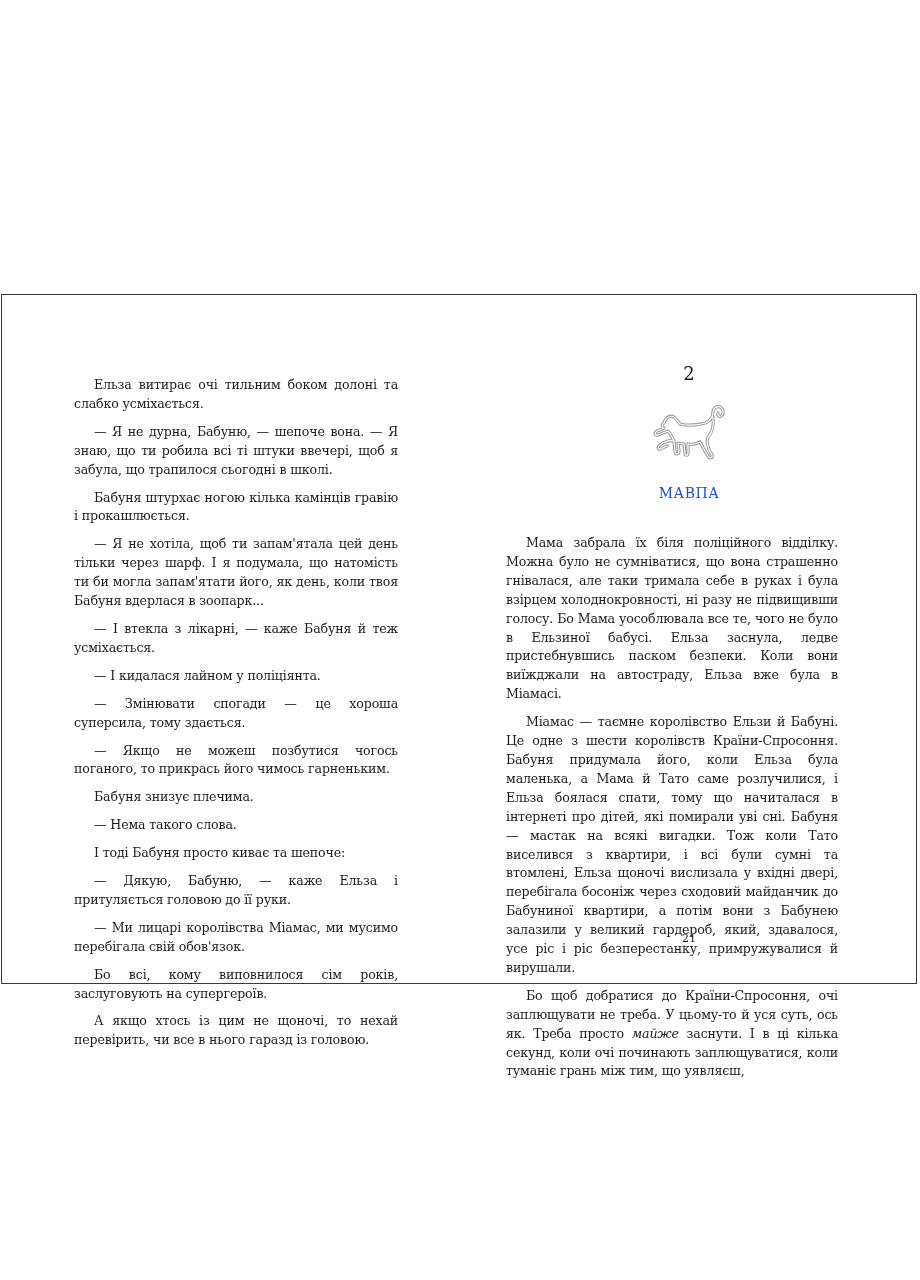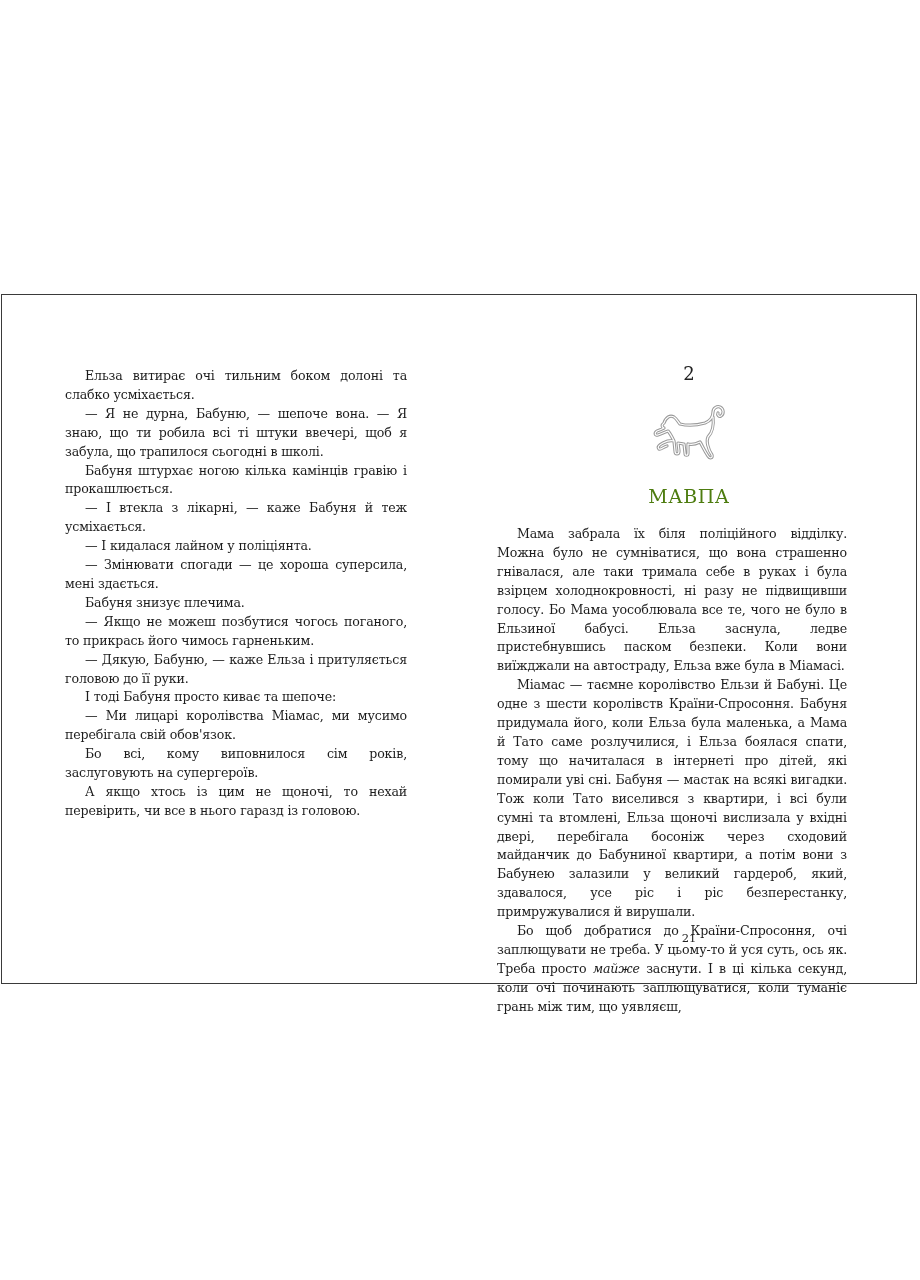--- a/index.html
+++ b/index.html
@@ -49,21 +49,21 @@
       left: 63px;
       top: 72px;
       width: 342px;
     }
     .page-right .text-block {
       left: 37px;
       top: 230px;
       width: 350px;
     }
     .para {
-      margin: 0;
+      margin: 9px;
       text-indent: 20px;
     }
     .chapter-number {
       position: absolute;
       left: 0;
       right: 0;
       top: 68px;
       text-align: center;
       font-size: 18px;
       color: #222;
@@ -74,23 +74,23 @@
       top: 108px;
       width: 80px;
       height: 70px;
     }
     .chapter-title {
       position: absolute;
       left: 0;
       right: 0;
       top: 190px;
       text-align: center;
-      font-size: 19px;
+      font-size: 14px;
       letter-spacing: 0.5px;
-      color: #4d7c0f;
+      color: #1d4ed8;
     }
     .page-number {
       position: absolute;
       left: 0;
       right: 0;
       top: 636px;
       text-align: center;
       font-size: 11.5px;
       font-weight: normal;
       color: #222;
@@ -101,27 +101,29 @@
 </head>
 <body>
 
 <div class="spread">
 
   <div class="page page-left">
     <div class="text-block">
       <p class="para">Ельза витирає очі тильним боком долоні та слабко усміхається.</p>
       <p class="para">— Я не дурна, Бабуню, — шепоче вона. — Я знаю, що ти робила всі ті штуки ввечері, щоб я забула, що трапилося сьогодні в школі.</p>
       <p class="para">Бабуня штурхає ногою кілька камінців гравію і прокашлюється.</p>
+      <p class="para">— Я не хотіла, щоб ти запам'ятала цей день тільки через шарф. І я подумала, що натомість ти би могла запам'ятати його, як день, коли твоя Бабуня вдерлася в зоопарк...</p>
       <p class="para">— І втекла з лікарні, — каже Бабуня й теж усміхається.</p>
       <p class="para">— І кидалася лайном у поліціянта.</p>
-      <p class="para">— Змінювати спогади — це хороша суперсила, мені здається.</p>
+      <p class="para">— Змінювати спогади — це хороша суперсила, тому здається.</p>
+      <p class="para">— Якщо не можеш позбутися чогось поганого, то прикрась його чимось гарненьким.</p>
       <p class="para">Бабуня знизує плечима.</p>
-      <p class="para">— Якщо не можеш позбутися чогось поганого, то прикрась його чимось гарненьким.</p>
+      <p class="para">— Нема такого слова.</p>
+      <p class="para">І тоді Бабуня просто киває та шепоче:</p>
       <p class="para">— Дякую, Бабуню, — каже Ельза і притуляється головою до її руки.</p>
-      <p class="para">І тоді Бабуня просто киває та шепоче:</p>
       <p class="para">— Ми лицарі королівства Міамас, ми мусимо перебігала свій обов'язок.</p>
       <p class="para">Бо всі, кому виповнилося сім років, заслуговують на супергероїв.</p>
       <p class="para">А якщо хтось із цим не щоночі, то нехай перевірить, чи все в нього гаразд із головою.</p>
     </div>
   </div>
 
   <div class="page page-right">
     <div class="chapter-number">2</div>
 
     <svg class="chapter-icon" viewBox="0 0 80 70" xmlns="http://www.w3.org/2000/svg">

